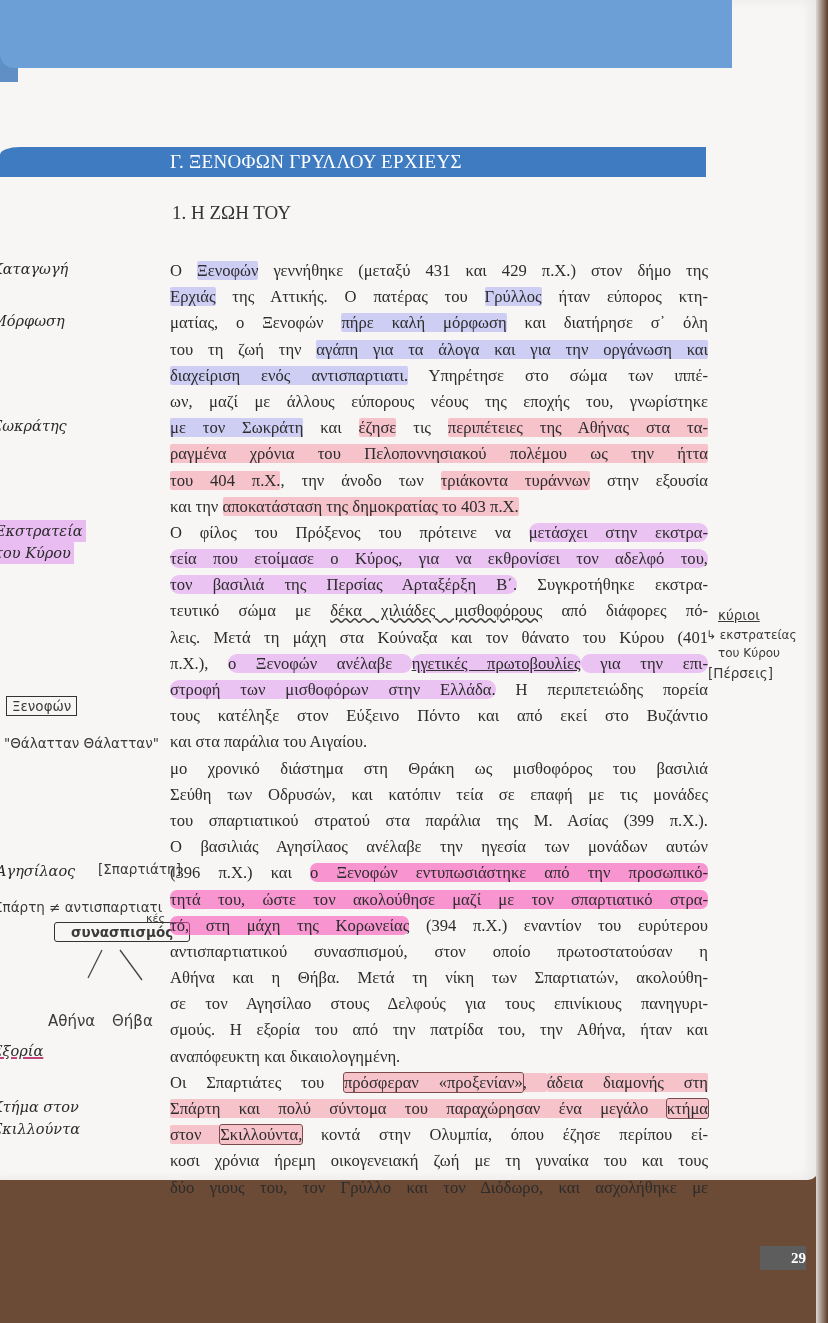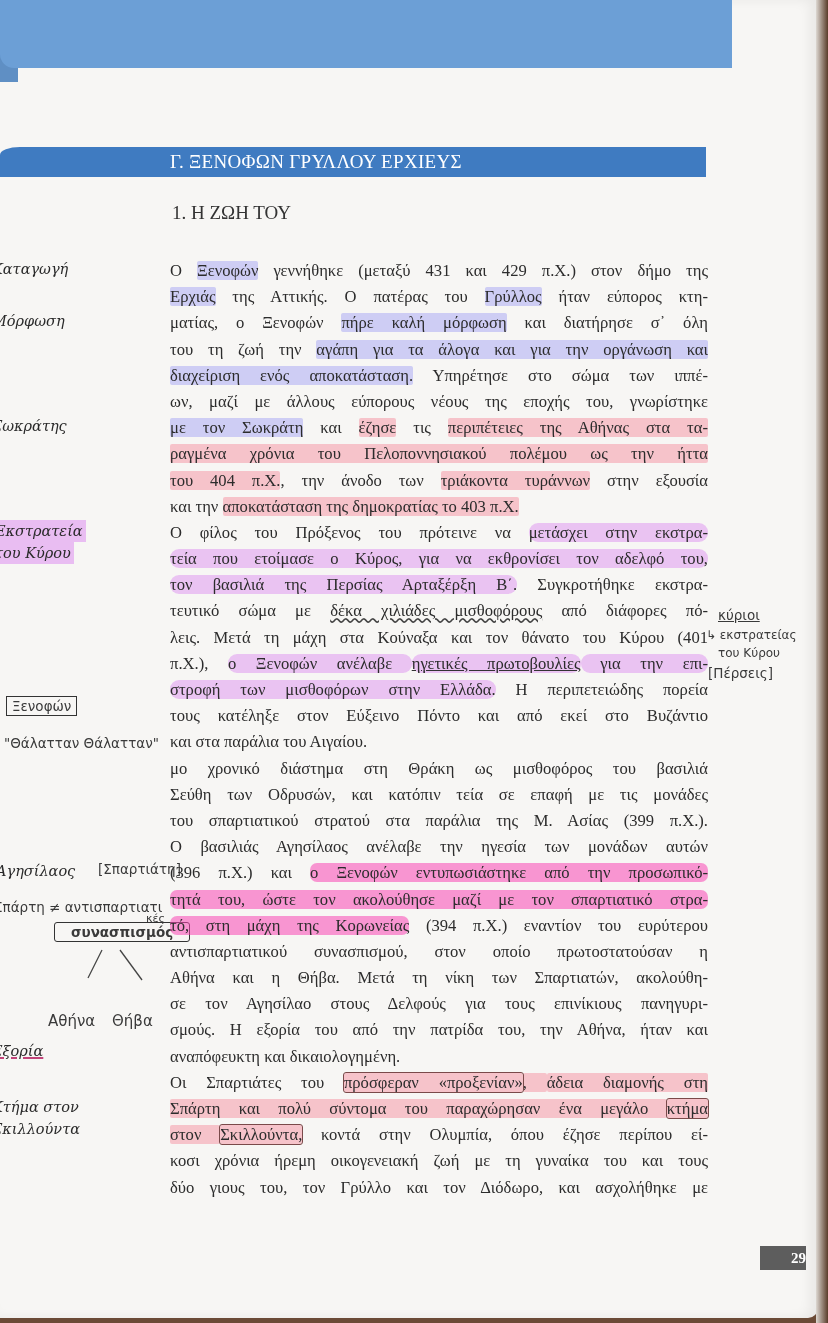--- a/index.html
+++ b/index.html
@@ -2,21 +2,21 @@
 <html><head>
 <meta charset="utf-8">
 <style>
   html, body { margin:0; padding:0; }
   body {
     width:828px; height:1323px; position:relative; overflow:hidden;
     background:#6b4a36;
     font-family:"DejaVu Serif", serif;
   }
   .page {
-    position:absolute; left:0; top:0; width:818px; height:1318px;
+    position:absolute; left:0; top:0; width:818px; height:1180px;
     background:#f7f6f4;
     border-bottom-right-radius:10px;
     box-shadow: inset -8px 0 12px rgba(0,0,0,0.06);
   }
   .page-edge {
     position:absolute; right:0; top:0; width:12px; height:1323px;
     background:linear-gradient(to right,#ddd8d2,#5a3c2a);
   }
   .top-band {
     position:absolute; left:0; top:0; width:732px; height:68px;
@@ -114,21 +114,21 @@
   <div class="hand" style="left:718px;top:606px;text-decoration:underline">κύριοι</div>
   <div class="hand" style="left:706px;top:626px;font-size:12px">↳ εκστρατείας</div>
   <div class="hand" style="left:718px;top:644px;font-size:12px">του Κύρου</div>
   <div class="hand" style="left:708px;top:664px">[Πέρσεις]</div>
 
   <div class="body-text">
     <div class="line"><span>Ο </span><span class="hl-blue">Ξενοφών</span><span> γεννήθηκε (μεταξύ 431 και 429 π.Χ.) στον δήμο της</span></div>
     <div class="line"><span class="hl-blue">Ερχιάς</span><span> της Αττικής. Ο πατέρας του </span><span class="hl-blue">Γρύλλος</span><span> ήταν εύπορος κτη-</span></div>
     <div class="line"><span>ματίας, ο Ξενοφών </span><span class="hl-blue">πήρε καλή μόρφωση</span><span> και διατήρησε σ᾽ όλη</span></div>
     <div class="line"><span>του τη ζωή την </span><span class="hl-blue">αγάπη για τα άλογα και για την οργάνωση και</span></div>
-    <div class="line"><span class="hl-blue">διαχείριση ενός αποκατάσταση.</span><span> Υπηρέτησε στο σώμα των ιππέ-</span></div>
+    <div class="line"><span class="hl-blue">διαχείριση ενός αντισπαρτιατι.</span><span> Υπηρέτησε στο σώμα των ιππέ-</span></div>
     <div class="line"><span>ων, μαζί με άλλους εύπορους νέους της εποχής του, γνωρίστηκε</span></div>
     <div class="line"><span class="hl-blue">με τον Σωκράτη</span><span> και </span><span class="hl-red">έζησε</span><span> τις </span><span class="hl-red">περιπέτειες της Αθήνας στα τα-</span></div>
     <div class="line"><span class="hl-red">ραγμένα χρόνια του Πελοποννησιακού πολέμου ως την ήττα</span></div>
     <div class="line"><span class="hl-red">του 404 π.Χ.</span><span>, την άνοδο των </span><span class="hl-red">τριάκοντα τυράννων</span><span> στην εξουσία</span></div>
     <div class="line last"><span>και την </span><span class="hl-red">αποκατάσταση της δημοκρατίας το 403 π.Χ.</span></div>
     <div class="line"><span>Ο φίλος του Πρόξενος του πρότεινε να </span><span class="hl-purple">μετάσχει στην εκστρα-</span></div>
     <div class="line"><span class="hl-purple">τεία που ετοίμασε ο Κύρος, για να εκθρονίσει τον αδελφό του,</span></div>
     <div class="line"><span class="hl-purple">τον βασιλιά της Περσίας Αρταξέρξη Β΄.</span><span> Συγκροτήθηκε εκστρα-</span></div>
     <div class="line"><span>τευτικό σώμα με </span><span class="ul-wavy">δέκα χιλιάδες μισθοφόρους</span><span> από διάφορες πό-</span></div>
     <div class="line"><span>λεις. Μετά τη μάχη στα Κούναξα και τον θάνατο του Κύρου (401</span></div>

